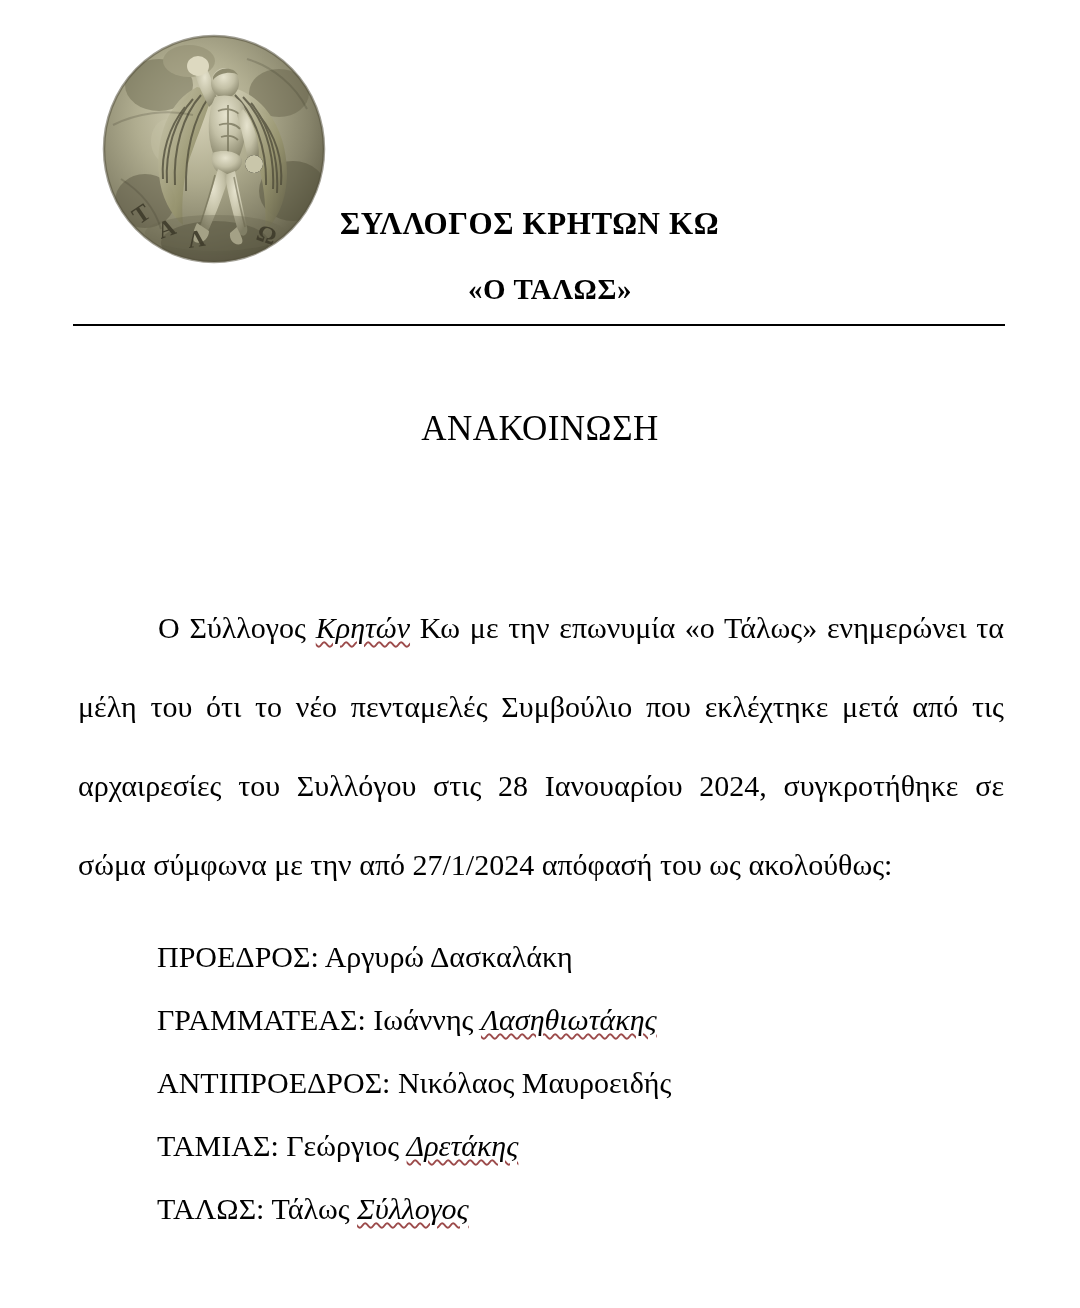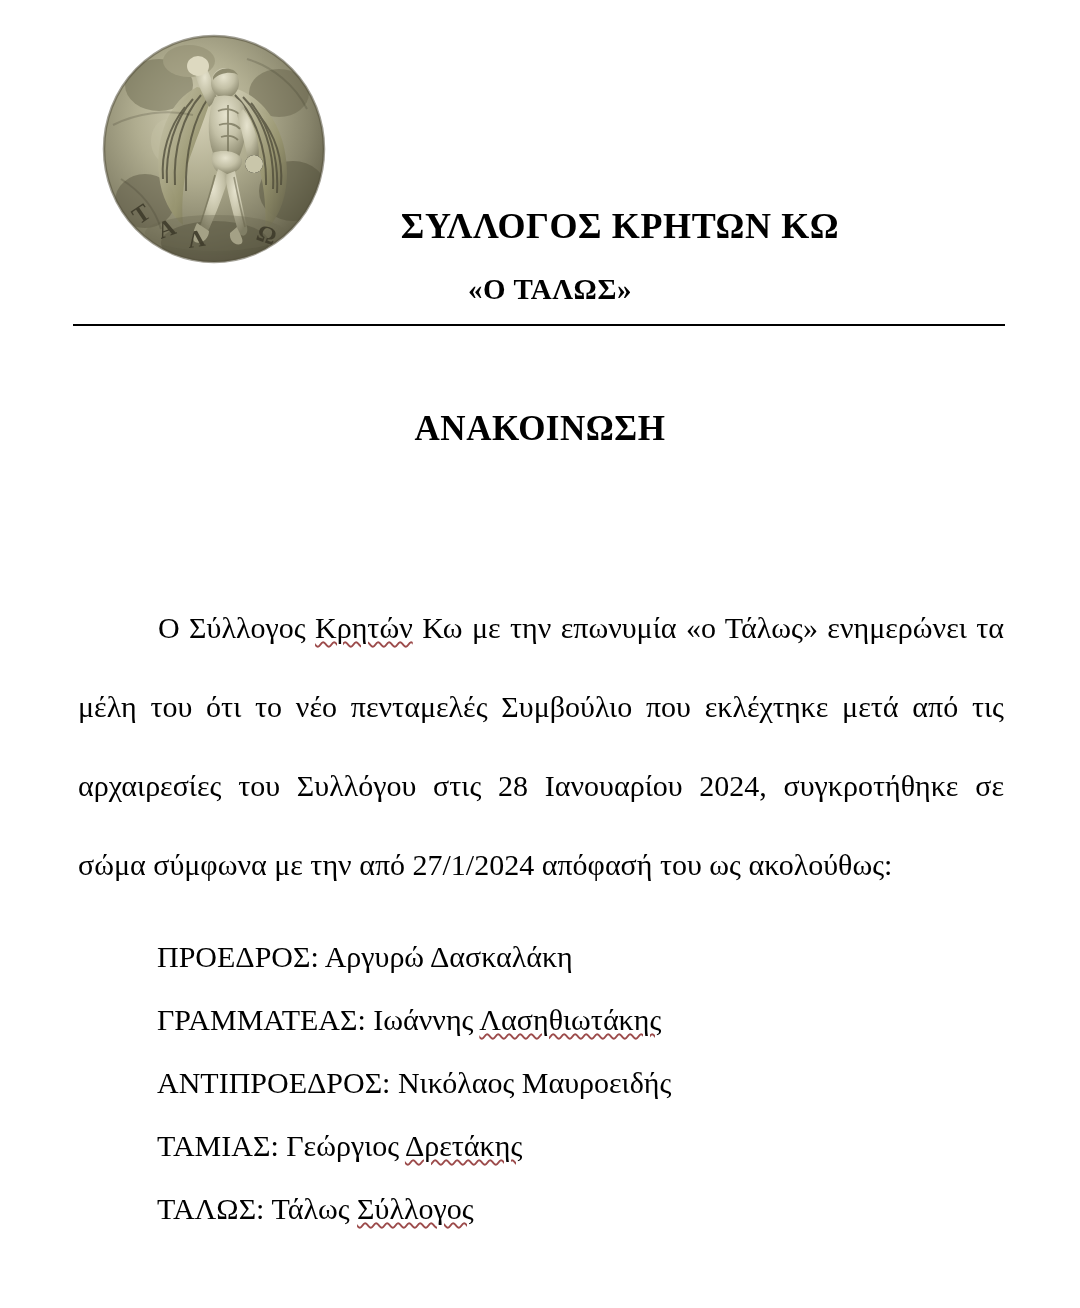--- a/index.html
+++ b/index.html
@@ -50,22 +50,21 @@
     width: 235px;
     height: 233px;
   }
   .emblem svg { display: block; width: 235px; height: 233px; }
 
   .org-title {
     position: absolute;
     left: 340px;
     top: 207px;
     width: 560px;
-    text-align: center;
-    font-size: 36px;
+    font-size: 31px;
     font-weight: bold;
     letter-spacing: 0.6px;
     line-height: 1.1;
     white-space: nowrap;
   }
 
   .org-subtitle {
     position: absolute;
     left: 340px;
     top: 274px;
@@ -88,21 +87,21 @@
   }
 
   
   .doc-heading {
     position: absolute;
     left: 0;
     top: 409px;
     width: 1080px;
     text-align: center;
     font-size: 35px;
-    font-weight: bold;
+    font-weight: normal;
     letter-spacing: 0.5px;
   }
 
   
   .body-block {
     position: absolute;
     left: 78px;
     top: 588px;
     width: 926px;
   }
@@ -116,20 +115,21 @@
     hyphens: none;
   }
 
   
   .misspelled {
     text-decoration: underline;
     text-decoration-style: wavy;
     text-decoration-color: #9c4b4b;
     text-decoration-thickness: 1.6px;
     text-underline-offset: 3px;
+    font-style: italic;
   }
 
   
   .officers {
     position: absolute;
     left: 157px;
     top: 925px;
     width: 820px;
   }
   .officer-row {

